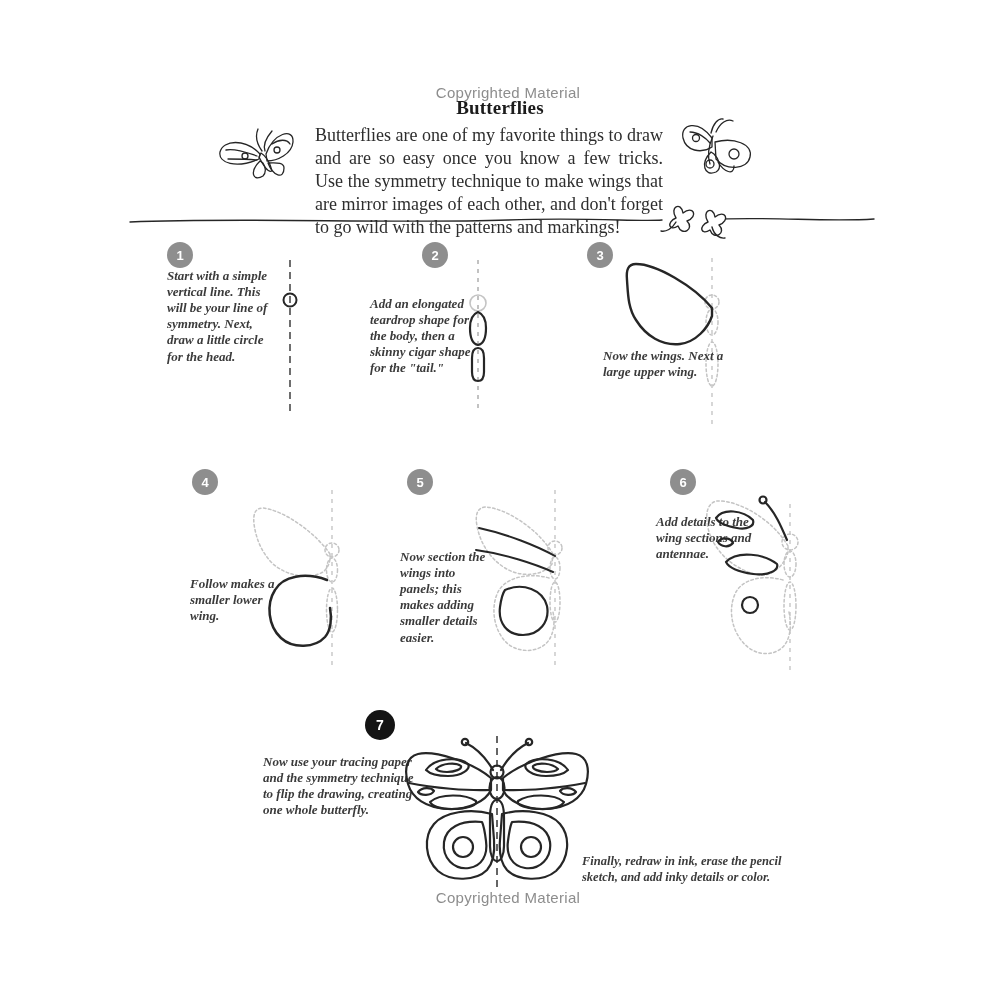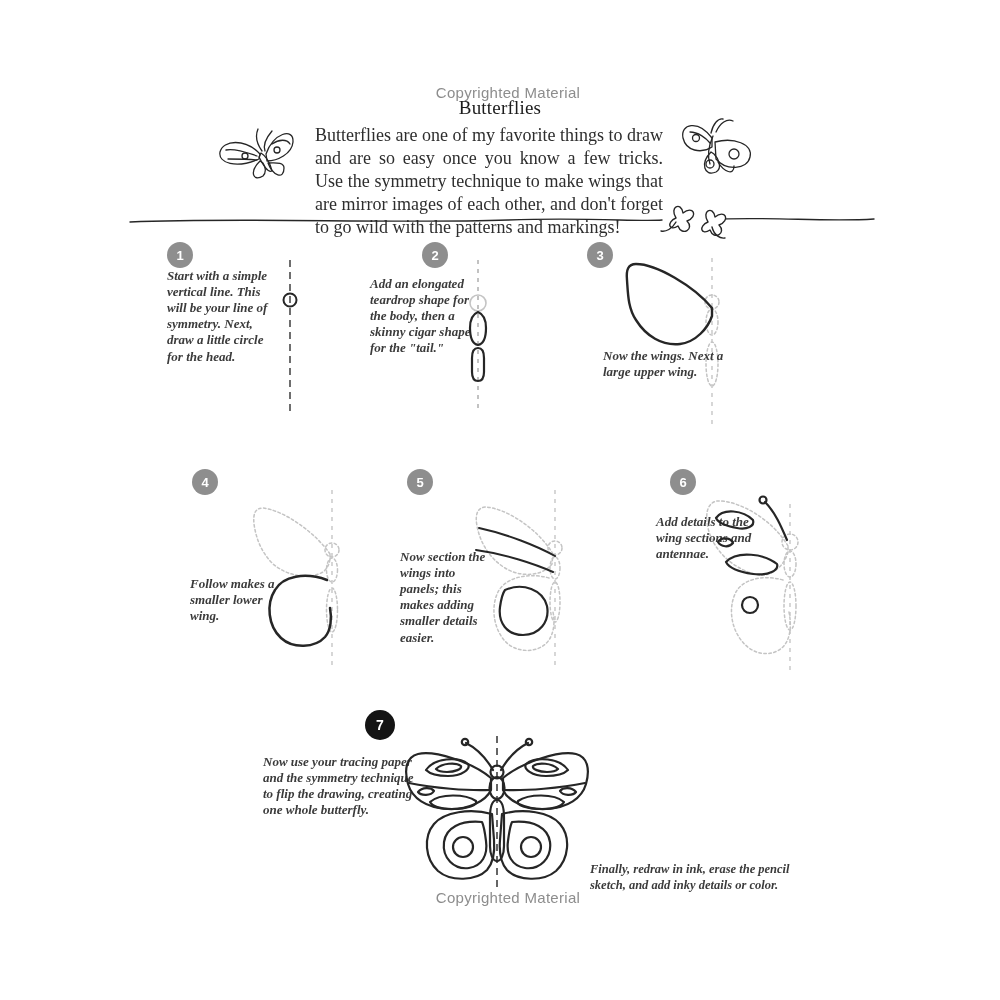--- a/index.html
+++ b/index.html
@@ -8,39 +8,39 @@
     font-family:"Liberation Serif", serif;color:#333;overflow:hidden;
   }
   .abs{position:absolute;}
   .copyright{
     left:16px;right:0;text-align:center;
     font-family:"Liberation Sans", sans-serif;
     font-size:15px;color:#8d8d8d;letter-spacing:.3px;
   }
   .title{
     left:0;right:0;text-align:center;margin:0;
-    font-size:19px;font-weight:normal;color:#1c1c1c;letter-spacing:.2px;
+    font-size:19px;font-weight:bold;color:#1c1c1c;letter-spacing:.2px;
   }
   .intro{
     margin:0;text-align:justify;
     font-size:18px;line-height:1.28;color:#2e2e2e;
   }
   .badge{
     width:26px;height:26px;border-radius:50%;background:#8e8e8e;
     display:flex;align-items:center;justify-content:center;
     color:#fff;font-family:"Liberation Sans", sans-serif;
     font-size:13px;font-weight:bold;
   }
   .badge.dark{background:#141414;width:30px;height:30px;font-size:14px;}
   .step-text{
     margin:0;font-style:italic;font-weight:bold;
     font-size:13px;line-height:1.24;color:#3b3b3b;
   }
   .final-note{
-    margin:12px;font-style:italic;font-weight:bold;
+    margin:4px;font-style:italic;font-weight:bold;
     font-size:12.5px;line-height:1.28;color:#3b3b3b;
   }
   svg{display:block;}
   .ink{stroke:#262626;fill:none;stroke-linecap:round;stroke-linejoin:round;}
   .pencil{stroke:#c4c4c4;fill:none;stroke-linecap:round;stroke-linejoin:round;}
 </style>
 </head>
 <body>
 
 <div class="abs copyright" style="top:84px;">Copyrighted Material</div>
@@ -99,21 +99,21 @@
 </div>
 <p class="abs step-text" style="left:167px;top:268px;width:112px;">Start with a simple vertical line. This will be your line of symmetry. Next, draw a little circle for the head.</p>
 <svg class="abs" style="left:270px;top:256px;" width="40" height="160" viewBox="0 0 40 160">
   <line x1="20" y1="4" x2="20" y2="156" stroke="#4a4a4a" stroke-width="1.6" stroke-dasharray="7 5"></line>
   <circle cx="20" cy="44" r="6.5" class="ink" stroke-width="2"></circle>
 </svg>
 
 <div class="abs badge" style="left:422px;top:242px;">
   <span>2</span>
 </div>
-<p class="abs step-text" style="left:370px;top:276px;width:110px;font-family:Liberation Serif, serif;">Add an elongated teardrop shape for the body, then a skinny cigar shape for the "tail."</p>
+<p class="abs step-text" style="left:370px;top:296px;width:110px;font-family:Liberation Serif, serif;">Add an elongated teardrop shape for the body, then a skinny cigar shape for the "tail."</p>
 <svg class="abs" style="left:455px;top:258px;" width="46" height="152" viewBox="0 0 46 152">
   <line x1="23" y1="2" x2="23" y2="150" stroke="#9a9a9a" stroke-width="1.2" stroke-dasharray="4 5"></line>
   <circle cx="23" cy="45" r="8" class="pencil" stroke-width="1.6"></circle>
   <path d="M23,54 C18,56 15,62 15,70 C15,80 18,86 23,87 C28,86 31,80 31,70 C31,62 28,56 23,54 Z" class="ink" stroke-width="2.2"></path>
   <path d="M23,90 C19,90 17,94 17,100 L17,114 C17,120 19,123 23,123 C27,123 29,120 29,114 L29,100 C29,94 27,90 23,90 Z" class="ink" stroke-width="2.2"></path>
 </svg>
 
 <div class="abs badge" style="left:587px;top:242px;">
   <span>3</span>
 </div>

